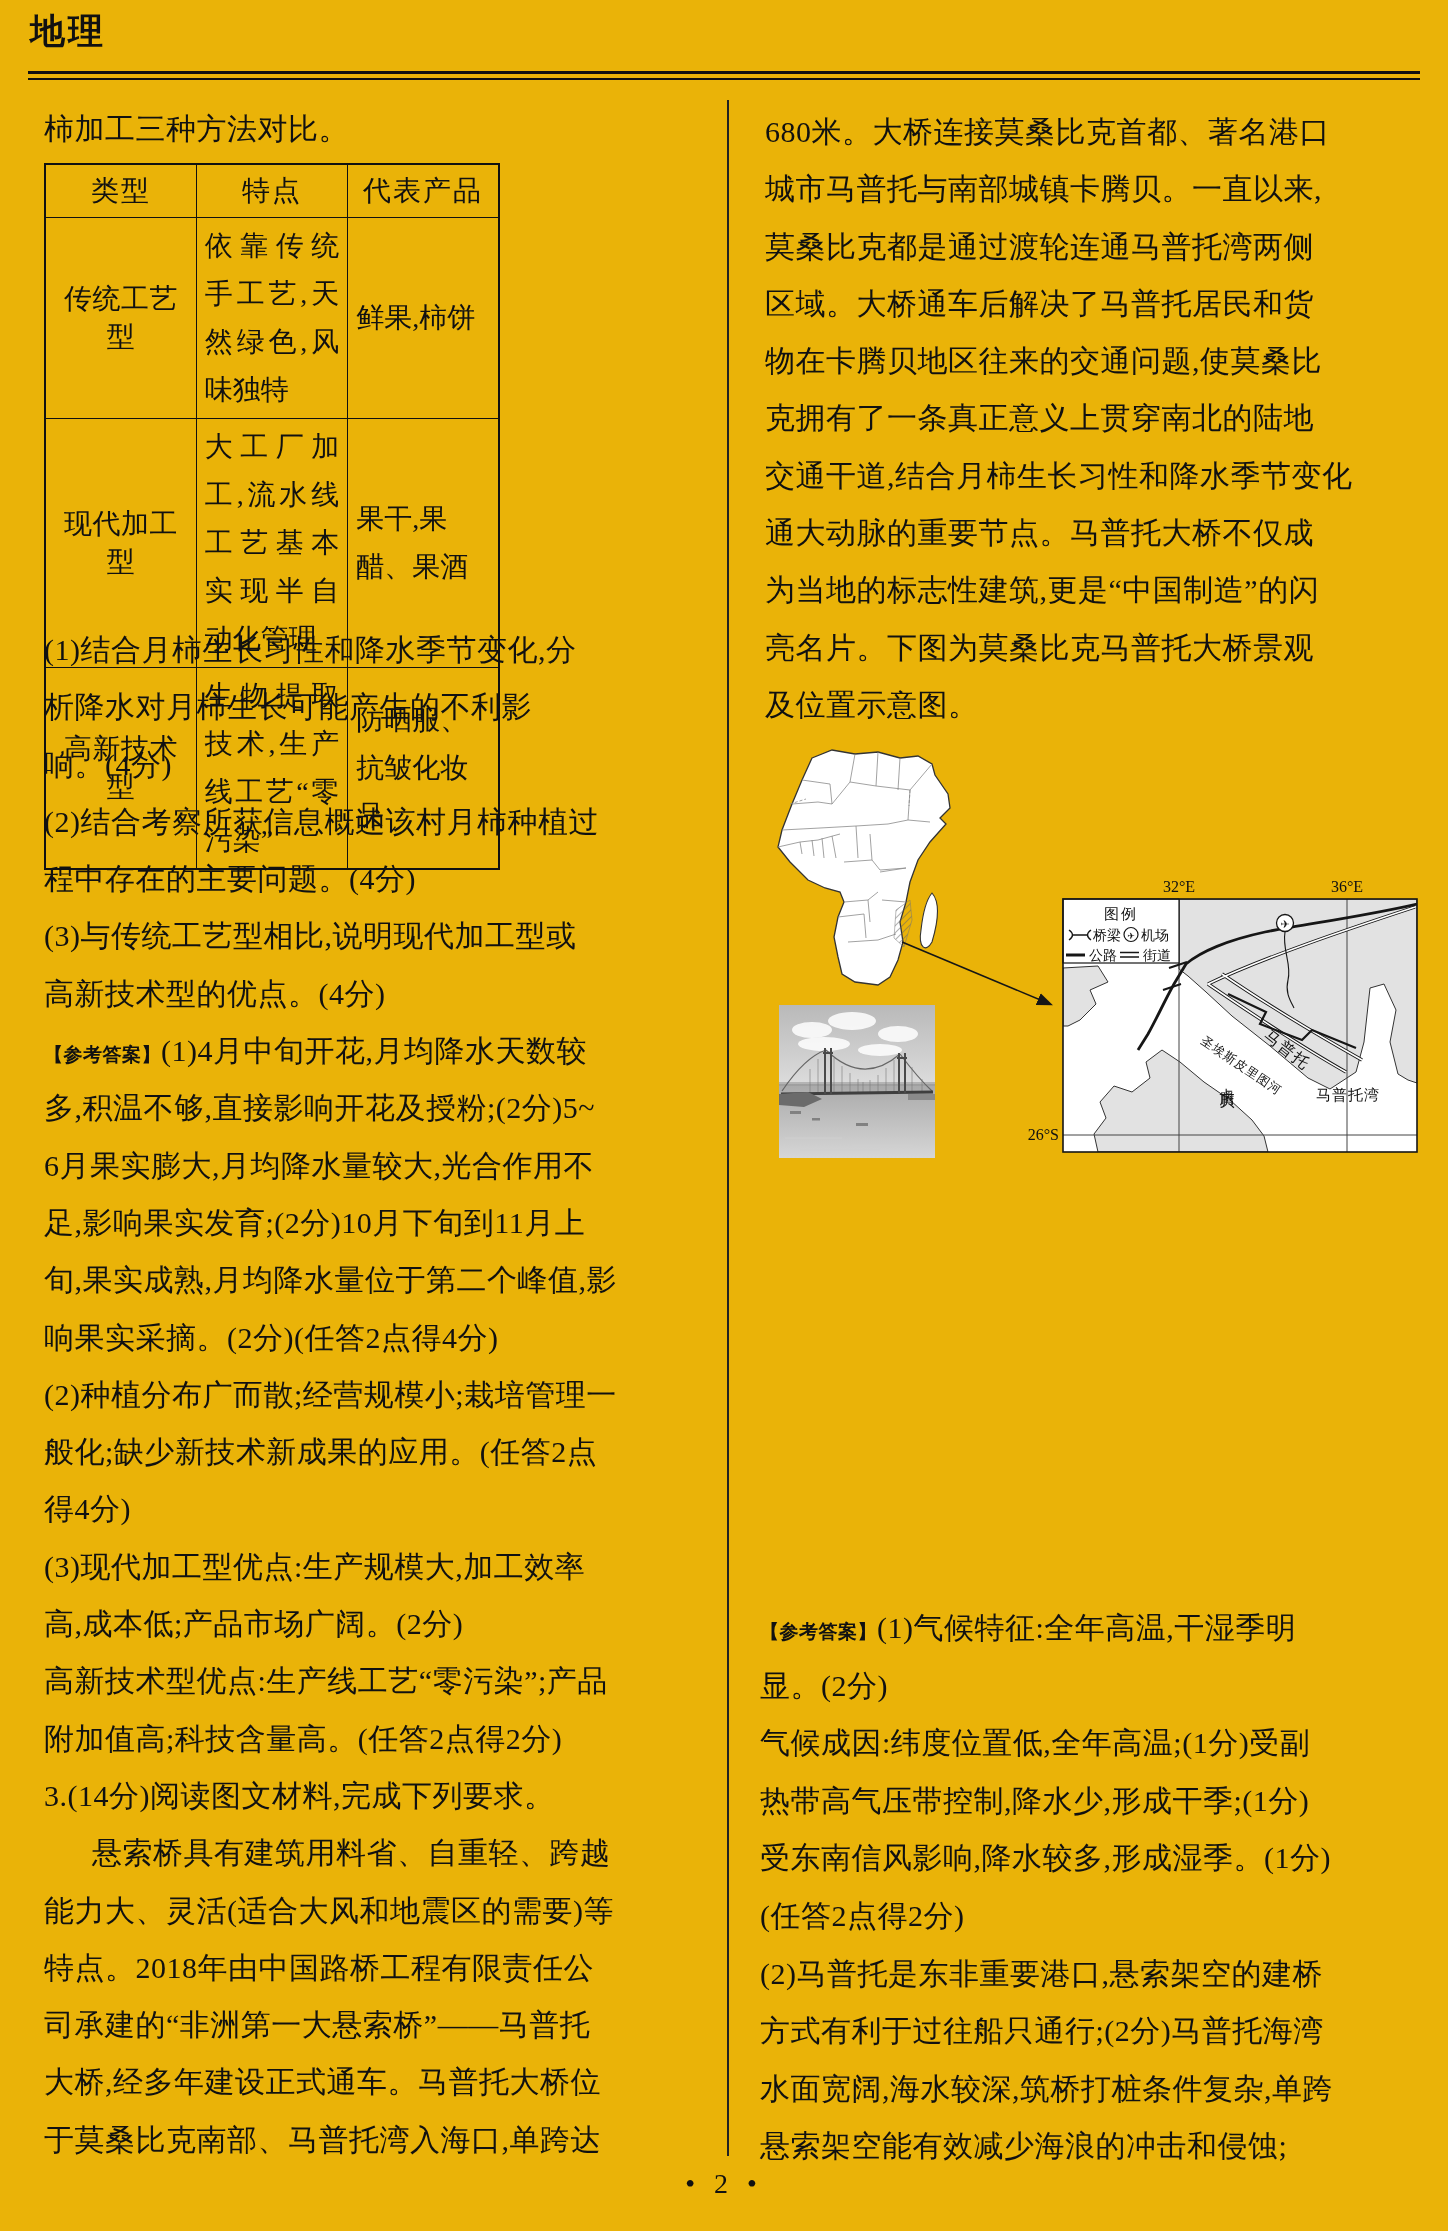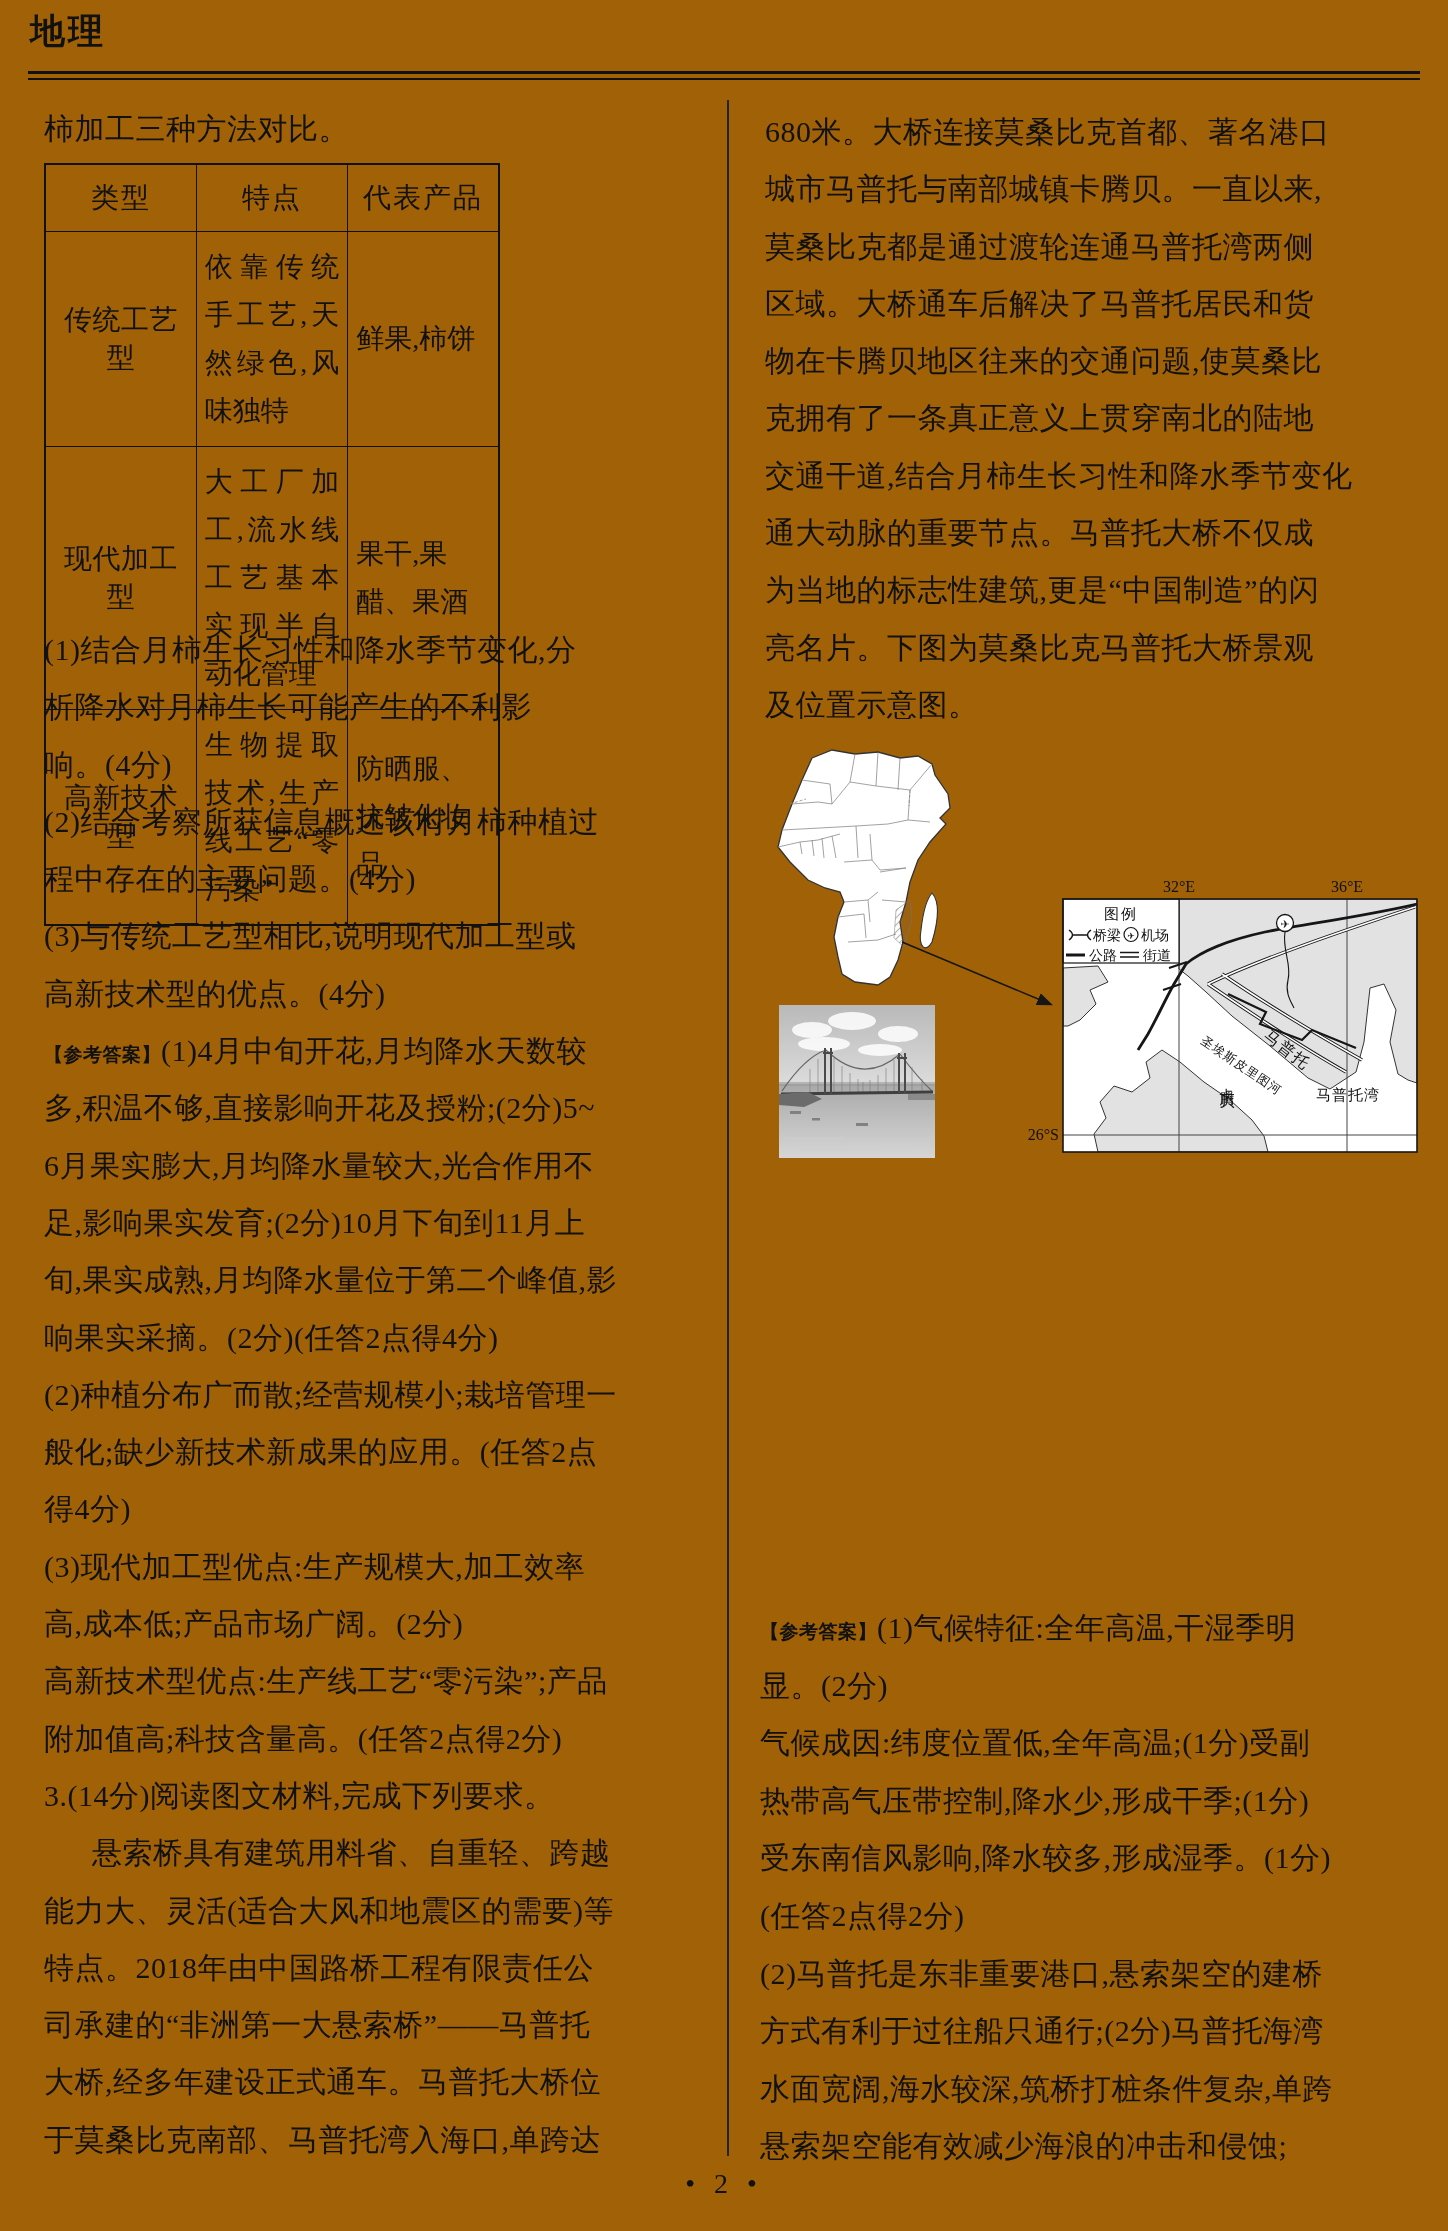--- a/index.html
+++ b/index.html
@@ -1,16 +1,16 @@
 <!DOCTYPE html>
 <html lang="zh"><head>
 <meta charset="utf-8">
 <style>
   html,body{margin:0;padding:0;background:#ffffff;}
-  .page{position:relative;width:1448px;height:2231px;background:#a16207;overflow:hidden;
+  .page{position:relative;width:1448px;height:2231px;background:#eab308;overflow:hidden;
         font-family:"Liberation Serif","DejaVu Serif",serif;color:#111;}
   .hdr-title{position:absolute;left:30px;top:8px;font-size:35px;font-weight:600;letter-spacing:3px;}
   .rule-a{position:absolute;left:28px;top:71px;width:1392px;height:3px;background:#111;}
   .rule-b{position:absolute;left:28px;top:78px;width:1392px;height:1.5px;background:#111;}
   .col-divider{position:absolute;left:727px;top:100px;width:1.5px;height:2056px;background:#222;}
 
   .tline{height:57.3px;line-height:57.3px;font-size:30px;white-space:nowrap;letter-spacing:0.5px;}
   .lineq{height:60px;line-height:60px;font-size:30px;white-space:nowrap;letter-spacing:0.5px;}
   .ind{}
   .indq{padding-left:46px;}
@@ -19,21 +19,21 @@
 
   .intro{position:absolute;left:44px;top:100px;}
   .lcol{position:absolute;left:44px;top:621px;width:665px;}
   .rtop{position:absolute;left:765px;top:103px;width:660px;}
   .rquest{position:absolute;left:768px;top:1198px;width:655px;}
   .ransw{position:absolute;left:760px;top:1599px;width:665px;}
   .ransw .tline{height:57.6px;line-height:57.6px;}
 
   table.cmp{position:absolute;left:44px;top:163px;width:456px;border-collapse:collapse;table-layout:fixed;
             font-size:28px;}
-  table.cmp td,table.cmp th{border:1.6px solid #111;vertical-align:middle;padding:11px 8px;}
+  table.cmp td,table.cmp th{border:1.6px solid #111;vertical-align:middle;padding:4px 8px;}
   table.cmp{border:2.5px solid #111;}
   .c-type{width:112px;text-align:center;letter-spacing:0.5px;}
   .c-feat{width:198px;text-align:justify;line-height:48px;}
   .c-prod{width:142px;text-align:left;line-height:48px;}
   th.cmp-h{font-weight:400;text-align:center;height:44px;letter-spacing:2px;}
 
   .figwrap{position:absolute;left:760px;top:742px;width:660px;height:424px;}
   .footer{position:absolute;left:0;top:2168px;width:1448px;text-align:center;font-size:28px;letter-spacing:6px;}
   svg text{font-family:"Liberation Serif","DejaVu Serif",serif;fill:#111;}
 </style>

